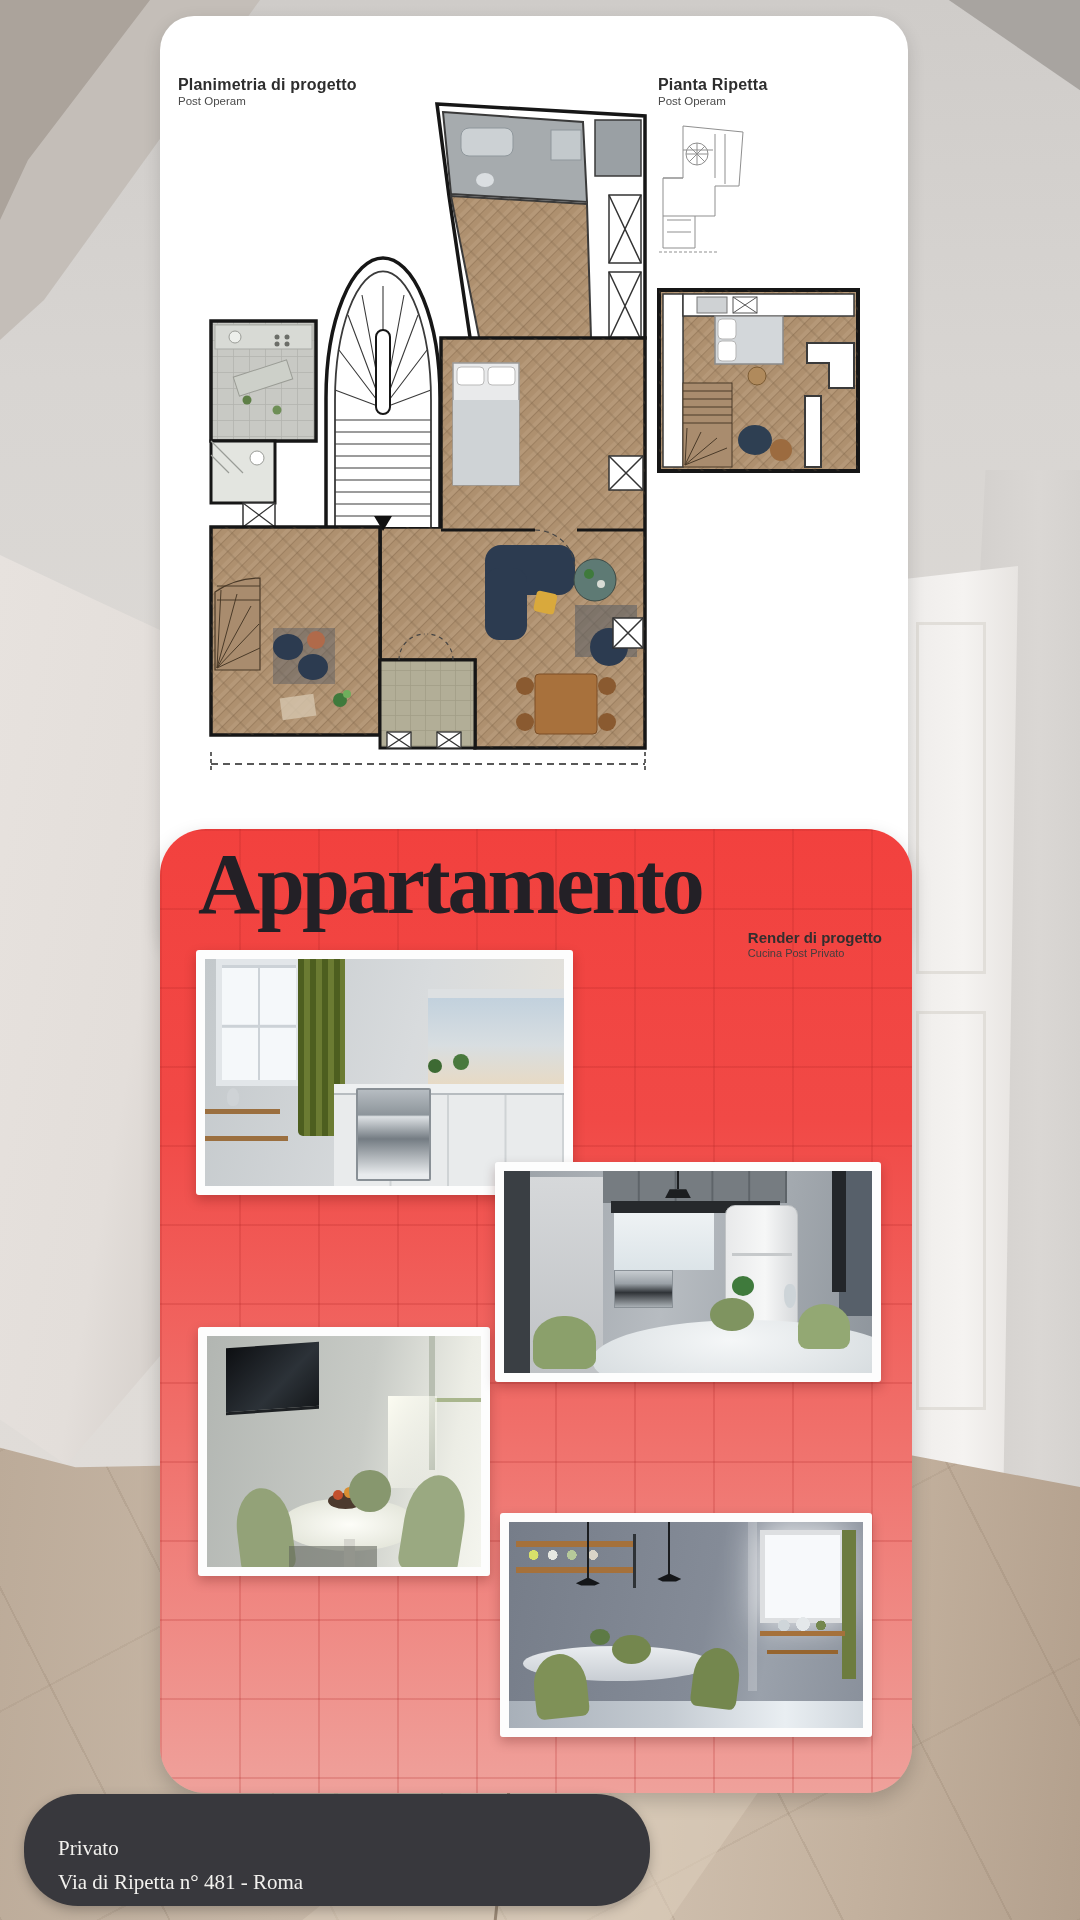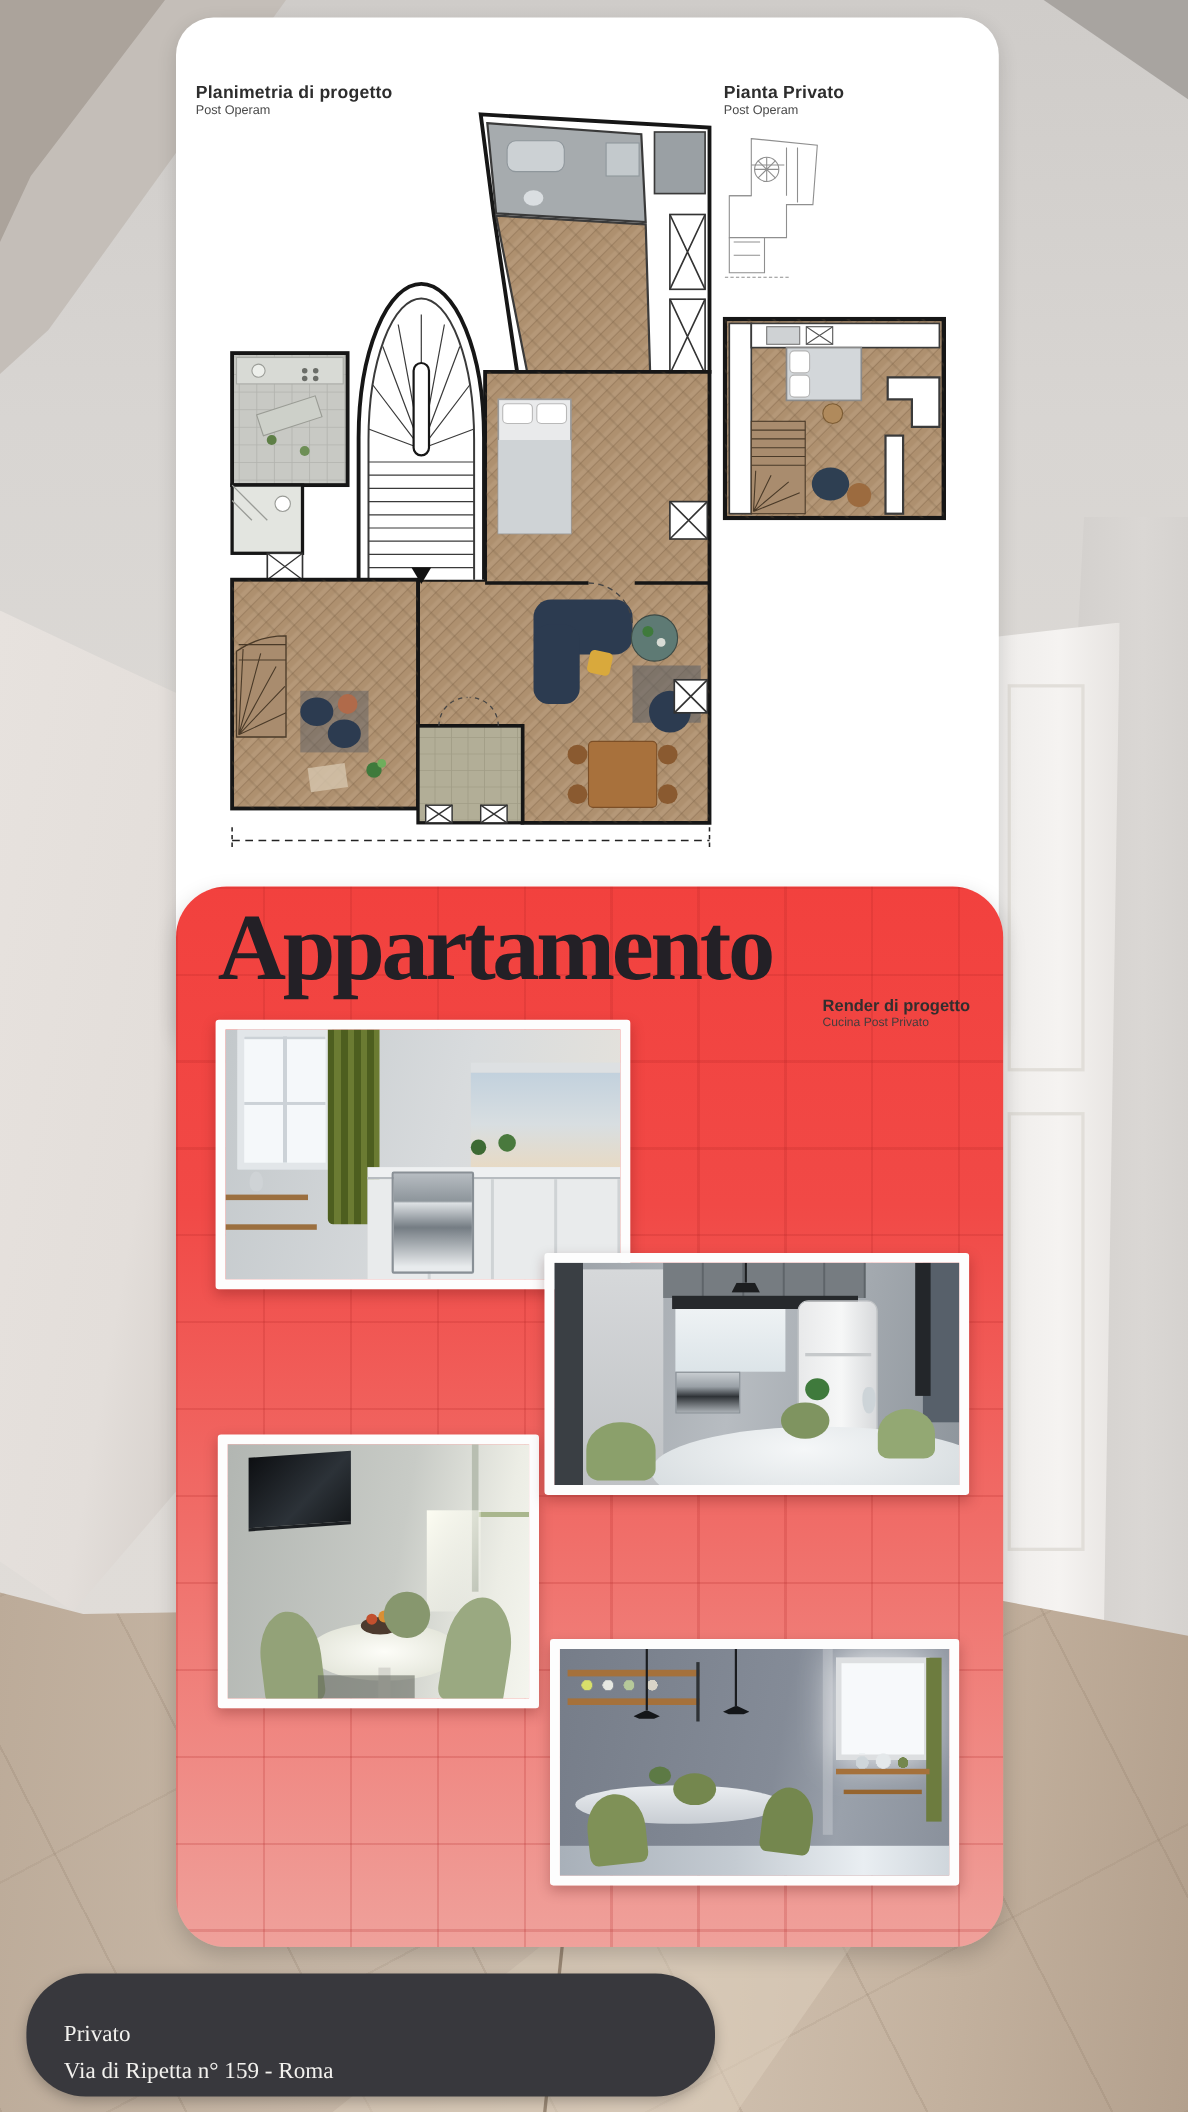--- a/index.html
+++ b/index.html
@@ -42,21 +42,21 @@
   
   .plan-card{left:160px;top:16px;width:748px;height:940px;background:#ffffff;
     border-radius:34px;box-shadow:0 6px 18px rgba(0,0,0,.14);}
   .plan-title{position:absolute;color:#2d2d2d;}
   .plan-title .t{font-size:16px;font-weight:bold;letter-spacing:.2px;}
   .plan-title .s{font-size:11.5px;color:#4a4a4a;margin-top:1px;}
   .pt-main{left:18px;top:60px;}
   .pt-sopp{left:498px;top:60px;}
 
   
-  .project-card{left:160px;top:806px;width:752px;height:964px;border-radius:46px;
+  .project-card{left:160px;top:829px;width:752px;height:964px;border-radius:46px;
     background:linear-gradient(180deg,#f2413e 0%,#f14946 30%,#f06f6a 62%,#efa19b 100%);
     box-shadow:0 8px 20px rgba(0,0,0,.18);overflow:hidden;}
   .project-card .grid{position:absolute;inset:0;
     background:repeating-linear-gradient(90deg,rgba(175,35,35,.20) 0 2px,transparent 2px 79px),
                repeating-linear-gradient(180deg,rgba(175,35,35,.20) 0 2px,transparent 2px 79px);}
   .project-title{position:absolute;left:38px;top:10px;font-family:"Liberation Serif",serif;
     font-weight:bold;font-size:86px;line-height:1.05;color:#232026;letter-spacing:-3px;}
   .render-label{position:absolute;right:30px;top:100px;color:#332e2e;}
   .render-label .t{font-size:15px;font-weight:bold;}
   .render-label .s{font-size:11px;color:#433d3d;margin-top:1px;}
@@ -205,21 +205,21 @@
   <div class="abs bg-floor"></div>
   <div class="abs bg-seam"></div>
 
   <div class="abs plan-card">
 
     <div class="plan-title pt-main">
       <div class="t">Planimetria di progetto</div>
       <div class="s">Post Operam</div>
     </div>
     <div class="plan-title pt-sopp">
-      <div class="t">Pianta Privato</div>
+      <div class="t">Pianta Ripetta</div>
       <div class="s">Post Operam</div>
     </div>
 
     <svg class="abs" style="left:25px;top:84px;" width="465" height="680" viewBox="0 0 465 680">
       <defs>
         <pattern id="wd" width="10" height="10" patternUnits="userSpaceOnUse" patternTransform="rotate(45)">
           <rect width="10" height="10" fill="#b59878"></rect>
             <rect width="5" height="10" fill="#ae906f"></rect>
           <rect x="9" width="1" height="10" fill="#9c7f60"></rect>
         </pattern>
@@ -466,18 +466,18 @@
       <div class="r4-vase"></div>
       <div class="r4-ch1"></div>
       <div class="r4-ch2"></div>
       <div class="r4-ch3"></div>
     </div>
   </div>
 
   <div class="abs footer-pill">
     <div class="col c1">
       <div>Privato</div>
-      <div>Via di Ripetta n° 159 - Roma</div>
+      <div>Via di Ripetta n° 481 - Roma</div>
     </div>
   </div>
 
 
 </div>
 
 </body></html>

